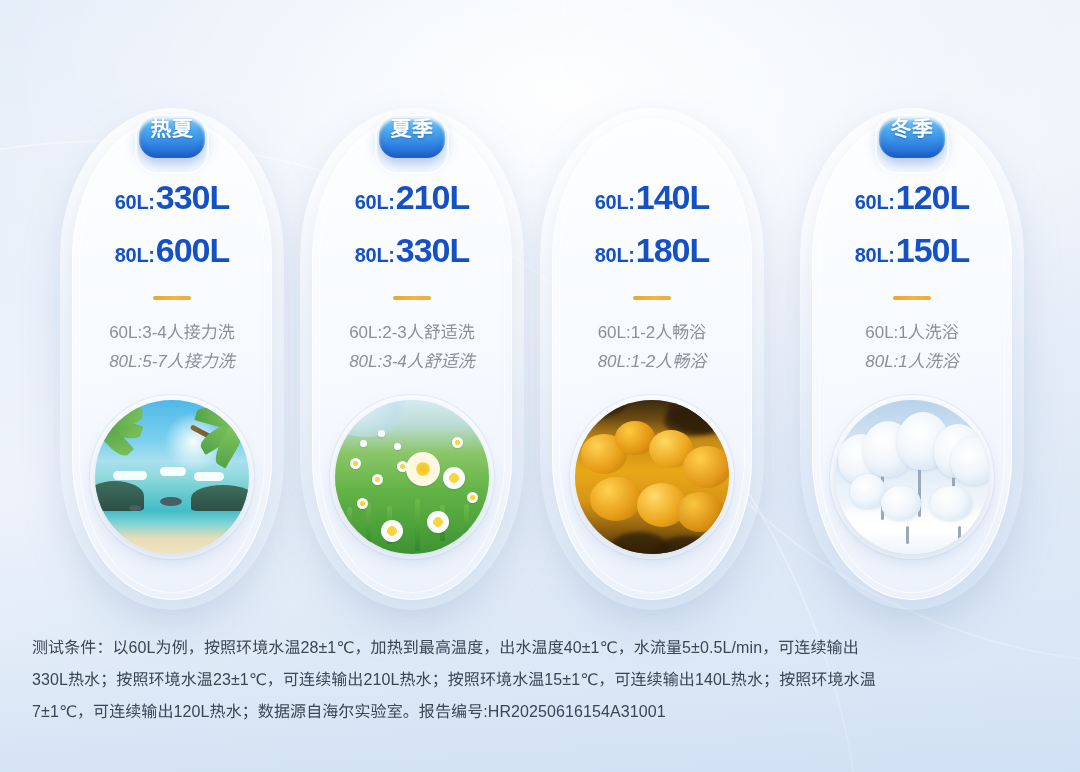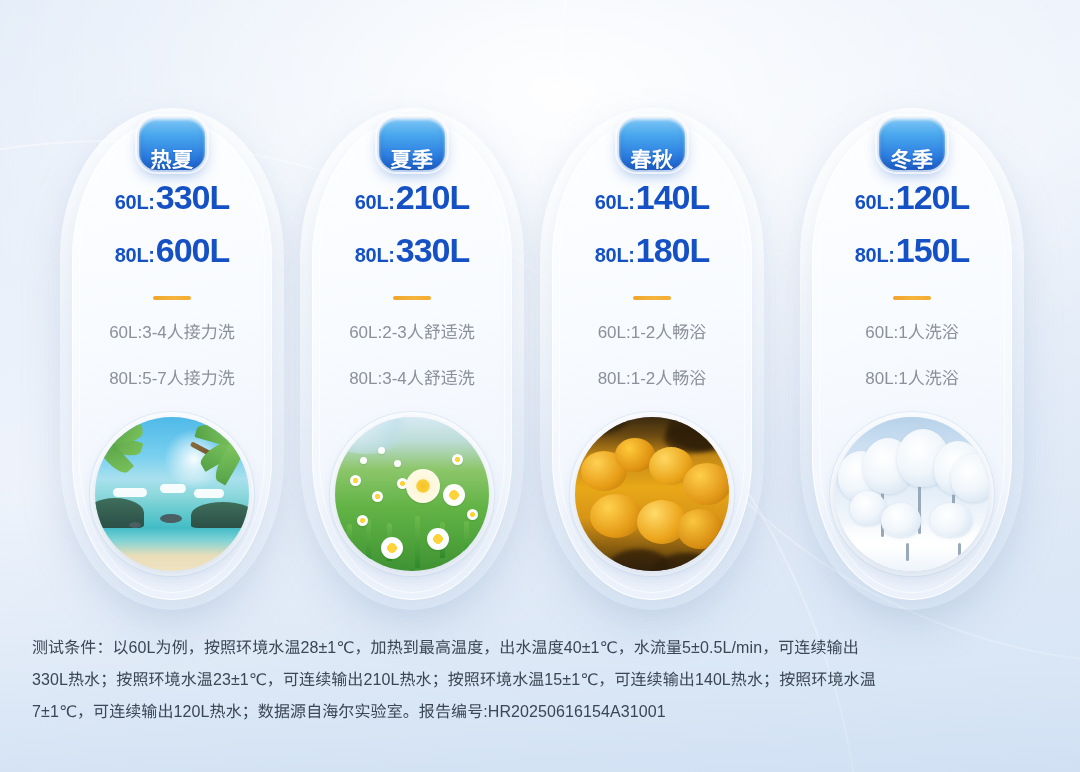--- a/index.html
+++ b/index.html
@@ -97,29 +97,29 @@
     pointer-events: none;
   }
 
   
   .badge {
     position: absolute;
     top: 0px;
     left: 50%;
     transform: translateX(-50%);
     width: 66px;
-    height: 52px;
+    height: 40px;
     border-radius: 18px;
     background: linear-gradient(180deg, #7ec6f5 0%, #4aa8ee 32%, #2d7fe0 72%, #1f63cf 100%);
     box-shadow:
       0 6px 14px rgba(40,105,200,0.38),
       inset 0 2px 3px rgba(255,255,255,0.75),
       inset 0 -3px 6px rgba(20,70,160,0.35);
     display: flex;
-    align-items: flex-end;
+    align-items: flex-start;
     justify-content: center;
     z-index: 6;
   }
   .badge-ring {
     position: absolute;
     left: -4px; top: -4px;
     width: 74px; height: 60px;
     border-radius: 22px;
     border: 2px solid rgba(255,255,255,0.7);
     box-sizing: border-box;
@@ -178,21 +178,21 @@
   }
 
   .desc {
     color: #8b9099;
     font-size: 17px;
     line-height: 1.55;
     white-space: nowrap;
     text-align: left;
   }
   .desc.d1 { margin-top: 20px; }
-  .desc.d2 { margin-top: 20px; }
+  .desc.d2 { margin-top: 3px; font-style: italic; }
 
   
   .photo {
     position: relative;
     margin-top: 24px;
     width: 154px;
     height: 154px;
     border-radius: 50%;
     overflow: hidden;
     box-shadow:
@@ -479,24 +479,20 @@
             <div class="autumn-blob" style="left:70%;top:30%;width:48px;height:42px;background:radial-gradient(circle at 35% 30%,#ffcf4a,#e29617 62%,#ad700c 100%);"></div>
             <div class="autumn-blob" style="left:10%;top:50%;width:52px;height:44px;background:radial-gradient(circle at 35% 30%,#ffd24f,#e59b16 60%,#b0720d 100%);"></div>
             <div class="autumn-blob" style="left:40%;top:54%;width:50px;height:44px;background:radial-gradient(circle at 35% 30%,#ffdb6a,#eca51c 58%,#b9790f 100%);"></div>
             <div class="autumn-blob" style="left:66%;top:60%;width:46px;height:40px;background:radial-gradient(circle at 35% 30%,#fbc63f,#d98f12 62%,#a1670a 100%);"></div>
             <div class="autumn-dark" style="left:22%;bottom:-8%;width:60px;height:34px;"></div>
             <div class="autumn-dark" style="right:6%;bottom:-12%;width:66px;height:36px;"></div>
           </div>
         </div>
       </div>
 
-      <div class="badge">
-        <div class="badge-ring"></div>
-        <span class="badge-label">春秋</span>
-      </div>
     </div>
 
     <div class="card-wrap c3">
       <div class="card-halo"></div>
       <div class="card"></div>
 
       <div class="card-body">
         <div class="cap-line first">
           <span class="cap-key">60L:</span>
           <span class="cap-val">120L</span>

